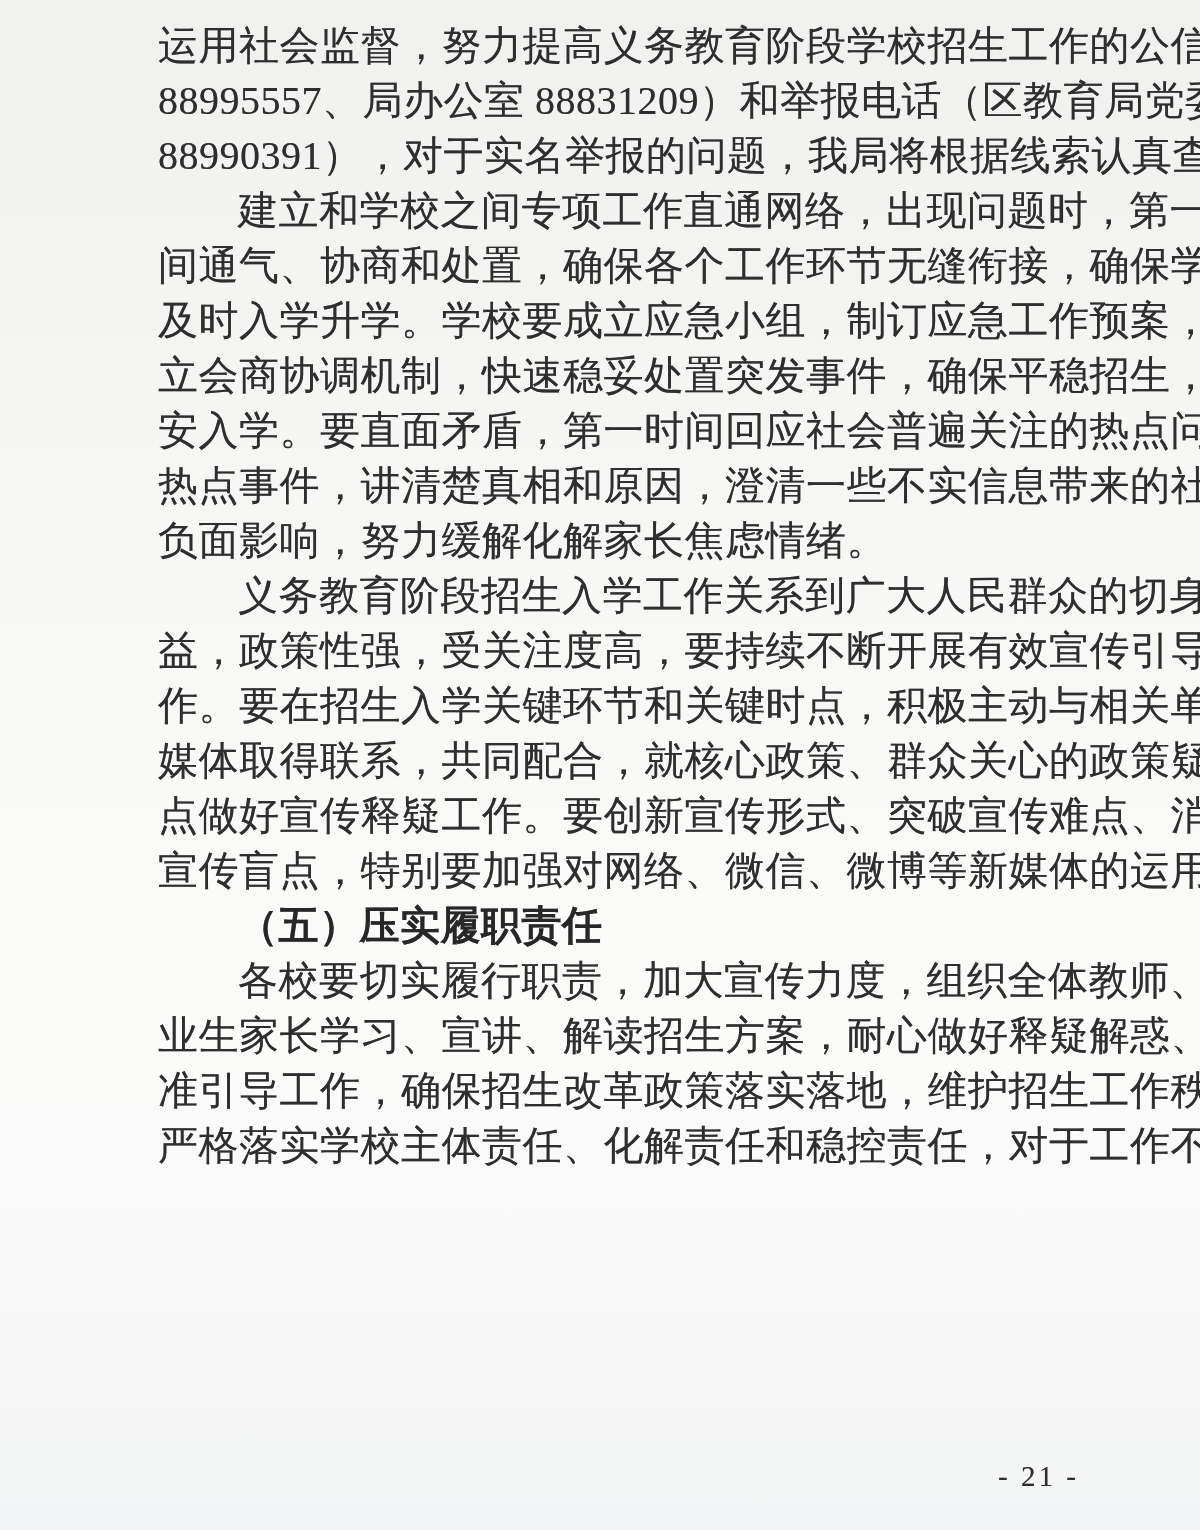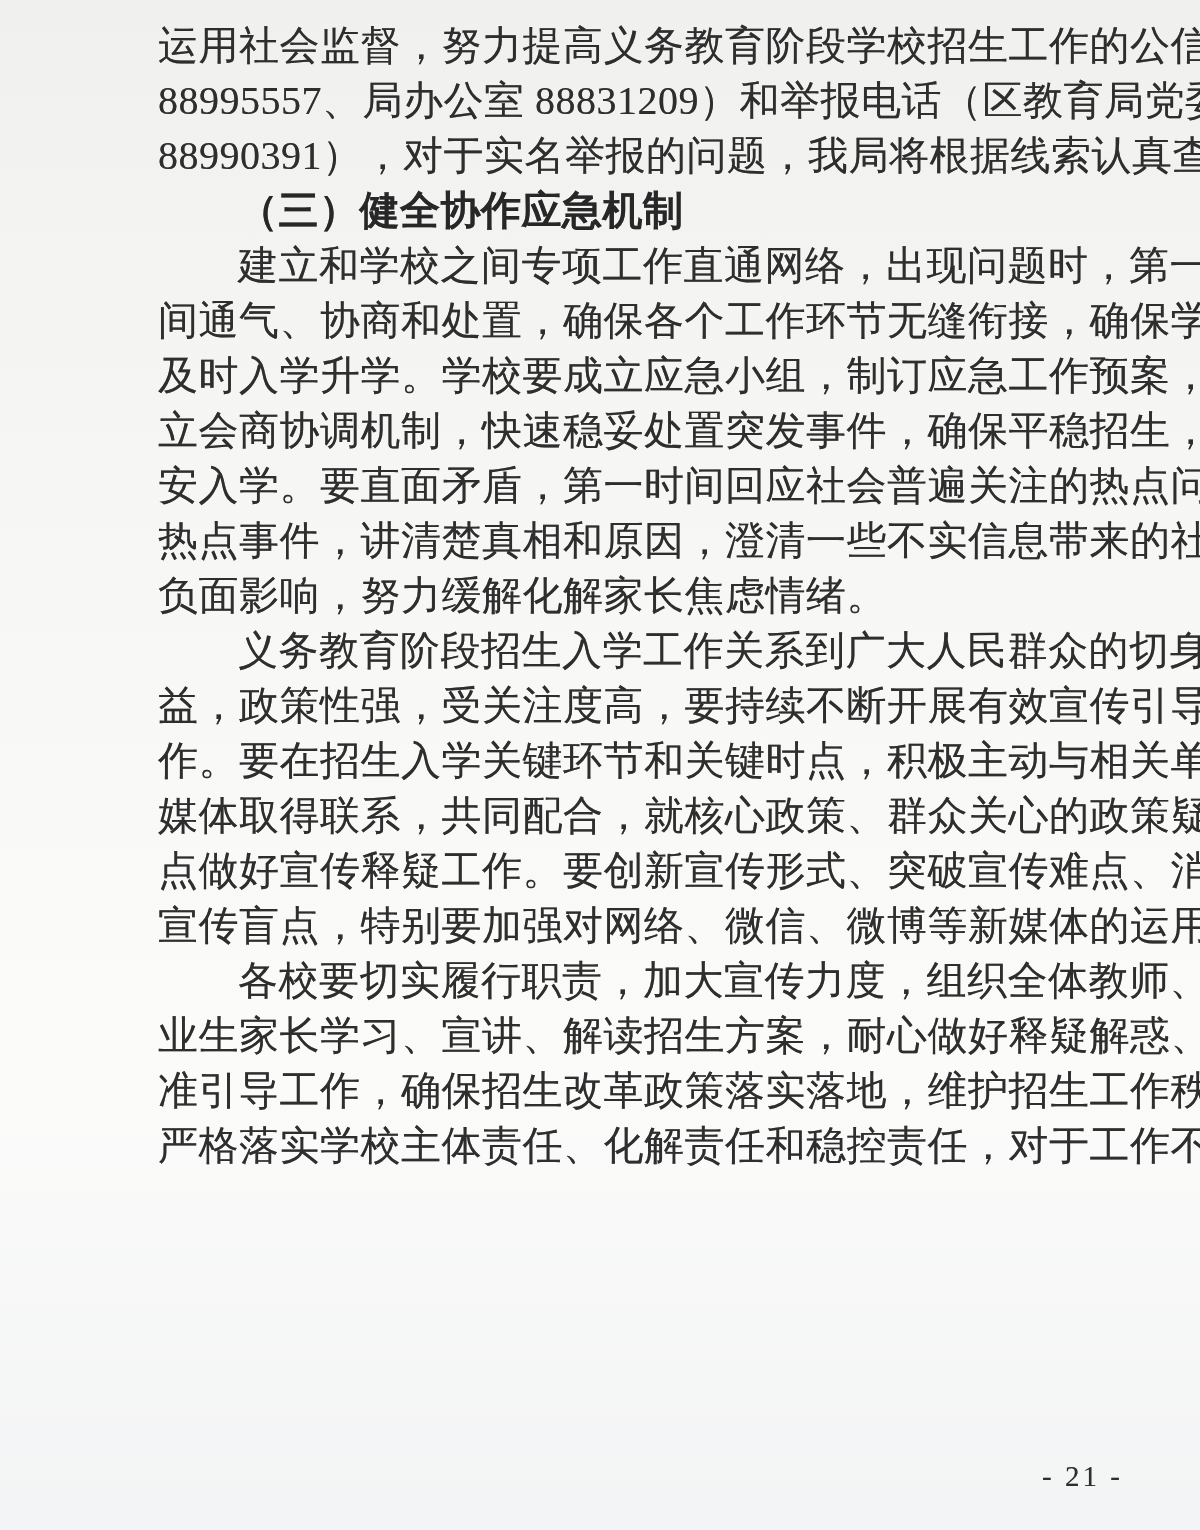--- a/index.html
+++ b/index.html
@@ -48,45 +48,44 @@
     text-indent: 2em;
   }
   .page-number {
     position: absolute;
     left: 998px;
     top: 1460px;
     font-size: 29px;
     letter-spacing: 3px;
     color: #2e2e2e;
     text-shadow: 0 0 0.5px rgba(40,40,40,0.5);
-    margin-left: 44px;
   }
 </style>
 </head>
 <body>
 
 <div class="page">
   <div class="text-block">
     <div class="ln">运用社会监督，努力提高义务教育阶段学校招生工作的公信力。</div>
     <div class="ln">88995557、局办公室 88831209）和举报电话（区教育局党委办</div>
     <div class="ln">88990391），对于实名举报的问题，我局将根据线索认真查处，</div>
-    <div class="ln ln-head">（三）健全协作应急机制</div>
     <div class="ln ln-indent">建立和学校之间专项工作直通网络，出现问题时，第一时</div>
     <div class="ln">间通气、协商和处置，确保各个工作环节无缝衔接，确保学生</div>
     <div class="ln">及时入学升学。学校要成立应急小组，制订应急工作预案，建</div>
     <div class="ln">立会商协调机制，快速稳妥处置突发事件，确保平稳招生，平</div>
     <div class="ln">安入学。要直面矛盾，第一时间回应社会普遍关注的热点问题、</div>
     <div class="ln">热点事件，讲清楚真相和原因，澄清一些不实信息带来的社会</div>
     <div class="ln ln-short">负面影响，努力缓解化解家长焦虑情绪。</div>
     <div class="ln ln-indent">义务教育阶段招生入学工作关系到广大人民群众的切身利</div>
     <div class="ln">益，政策性强，受关注度高，要持续不断开展有效宣传引导工</div>
     <div class="ln">作。要在招生入学关键环节和关键时点，积极主动与相关单位、</div>
     <div class="ln">媒体取得联系，共同配合，就核心政策、群众关心的政策疑难</div>
     <div class="ln">点做好宣传释疑工作。要创新宣传形式、突破宣传难点、消除</div>
     <div class="ln">宣传盲点，特别要加强对网络、微信、微博等新媒体的运用。</div>
+    <div class="ln ln-head">（五）压实履职责任</div>
     <div class="ln ln-indent">各校要切实履行职责，加大宣传力度，组织全体教师、毕</div>
     <div class="ln">业生家长学习、宣讲、解读招生方案，耐心做好释疑解惑、精</div>
     <div class="ln">准引导工作，确保招生改革政策落实落地，维护招生工作秩序。</div>
     <div class="ln">严格落实学校主体责任、化解责任和稳控责任，对于工作不到</div>
   </div>
 
   <div class="page-number">- 21 -</div>
 </div>
 
 </body></html>

